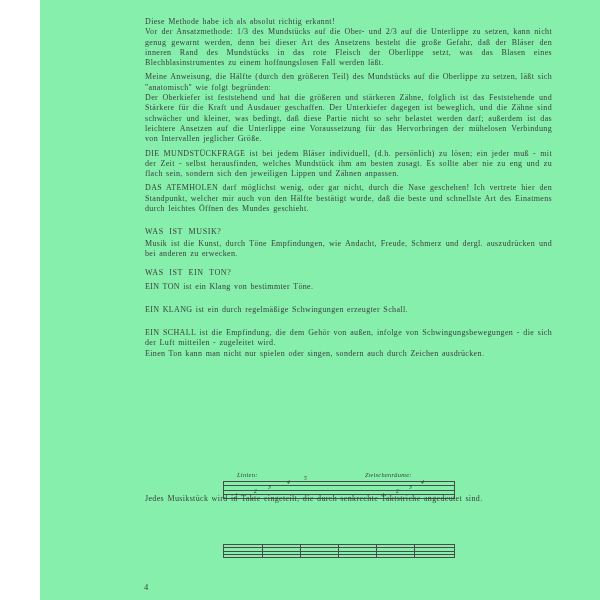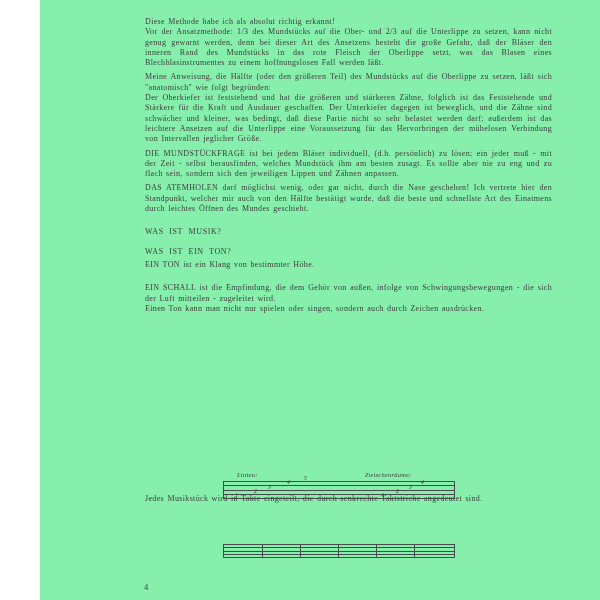--- a/index.html
+++ b/index.html
@@ -67,27 +67,29 @@
   }
 </style>
 </head>
 <body>
 
 <div class="page" style="background: #86efac; color: rgb(61, 61, 61); margin-left: 40px;">
 
   <div class="text-col">
     <p class="para">Diese Methode habe ich als absolut richtig erkannt!</p>
     <p class="para">Vor der Ansatzmethode: 1/3 des Mundstücks auf die Ober- und 2/3 auf die Unterlippe zu setzen, kann nicht genug gewarnt werden, denn bei dieser Art des Ansetzens besteht die große Gefahr, daß der Bläser den inneren Rand des Mundstücks in das rote Fleisch der Oberlippe setzt, was das Blasen eines Blechblasinstrumentes zu einem hoffnungslosen Fall werden läßt.</p>
-    <p class="para g4">Meine Anweisung, die Hälfte (oder den größeren Teil) des Mundstücks auf die Oberlippe zu setzen, läßt sich "anatomisch" wie folgt begründen:</p>
+    <p class="para g4">Meine Anweisung, die Hälfte (durch den größeren Teil) des Mundstücks auf die Oberlippe zu setzen, läßt sich "anatomisch" wie folgt begründen:</p>
     <p class="para">Der Oberkiefer ist feststehend und hat die größeren und stärkeren Zähne, folglich ist das Feststehende und Stärkere für die Kraft und Ausdauer geschaffen. Der Unterkiefer dagegen ist beweglich, und die Zähne sind schwächer und kleiner, was bedingt, daß diese Partie nicht so sehr belastet werden darf; außerdem ist das leichtere Ansetzen auf die Unterlippe eine Voraussetzung für das Hervorbringen der mühelosen Verbindung von Intervallen jeglicher Größe.</p>
     <p class="para g4">DIE MUNDSTÜCKFRAGE ist bei jedem Bläser individuell, (d.h. persönlich) zu lösen; ein jeder muß - mit der Zeit - selbst herausfinden, welches Mundstück ihm am besten zusagt. Es sollte aber nie zu eng und zu flach sein, sondern sich den jeweiligen Lippen und Zähnen anpassen.</p>
     <p class="para g4">DAS ATEMHOLEN darf möglichst wenig, oder gar nicht, durch die Nase geschehen! Ich vertrete hier den Standpunkt, welcher mir auch von den Hälfte bestätigt wurde, daß die beste und schnellste Art des Einatmens durch leichtes Öffnen des Mundes geschieht.</p>
     <p class="para hd g13">WAS IST MUSIK?</p>
+    <p class="para g1">Musik ist die Kunst, durch Töne Empfindungen, wie Andacht, Freude, Schmerz und dergl. auszudrücken und bei anderen zu erwecken.</p>
     <p class="para hd g9">WAS IST EIN TON?</p>
-    <p class="para g3">EIN TON ist ein Klang von bestimmter Höhe.</p>
+    <p class="para g3">EIN TON ist ein Klang von bestimmter Töne.</p>
+    <p class="para g13">EIN KLANG ist ein durch regelmäßige Schwingungen erzeugter Schall.</p>
     <p class="para g13">EIN SCHALL ist die Empfindung, die dem Gehör von außen, infolge von Schwingungsbewegungen - die sich der Luft mitteilen - zugeleitet wird.</p>
     <p class="para">Einen Ton kann man nicht nur spielen oder singen, sondern auch durch Zeichen ausdrücken.</p>
   </div>
 
   <div class="staff1">
     <span class="staff-label lbl-linien">Linien:</span>
     <span class="staff-label lbl-zwis">Zwischenräume:</span>
     <div class="staffbox">
       <div class="sline sl1"></div>
       <div class="sline sl2"></div>

